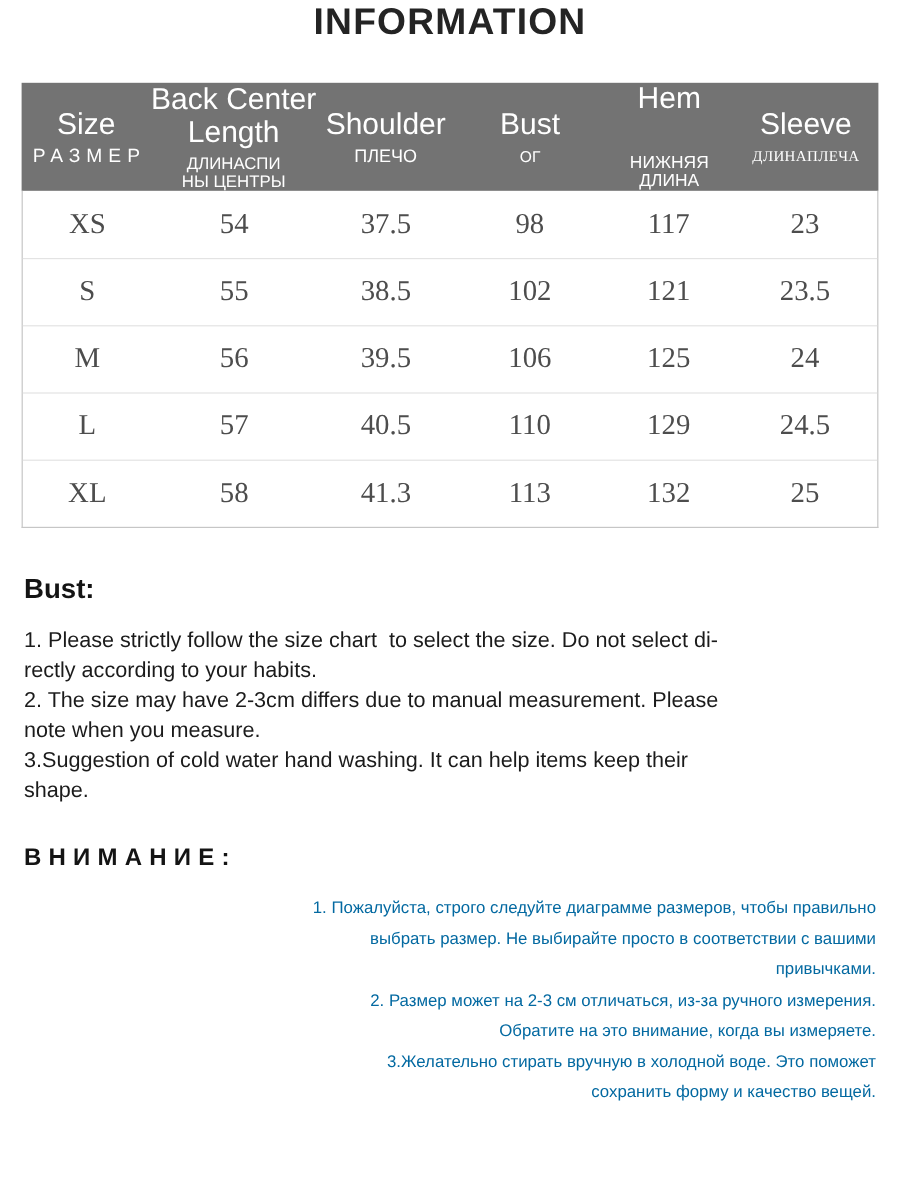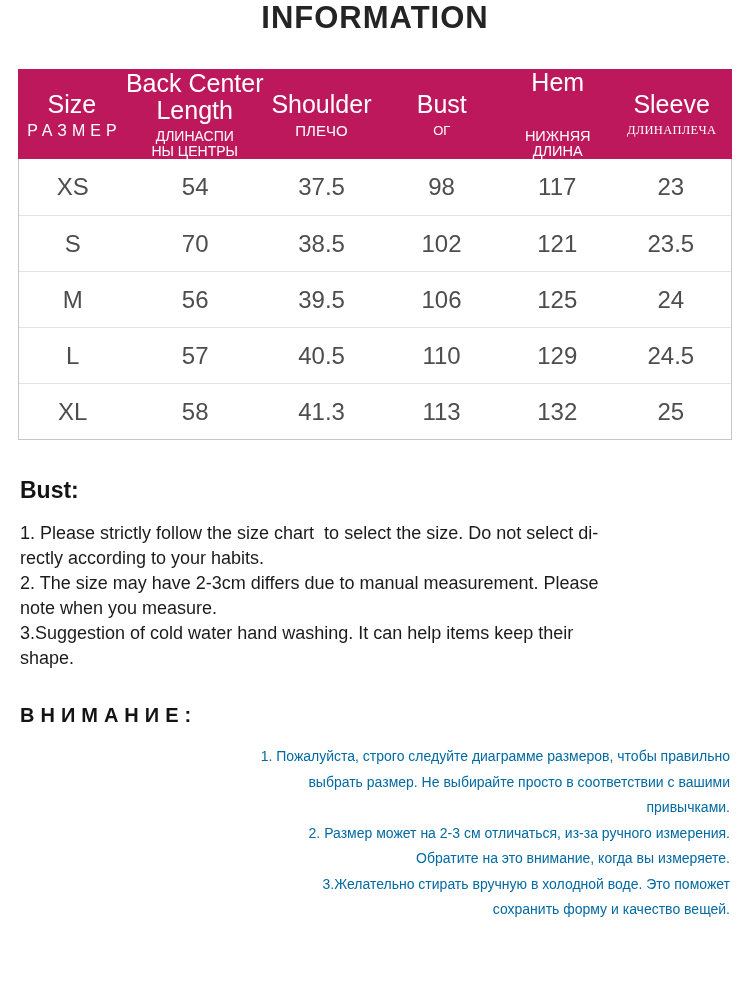--- a/index.html
+++ b/index.html
@@ -17,21 +17,21 @@
     letter-spacing: 1px;
     color: #242424;
   }
   
   .size-table {
     margin: 33px 18px 0 18px;
     width: 714px;
   }
   .thead {
     display: flex;
-    background: #be185d;
+    background: #737373;
     height: 90px;
   }
   .th {
     display: flex;
     flex-direction: column;
     align-items: center;
     justify-content: center;
     color: #ffffff;
     text-align: center;
   }
@@ -56,21 +56,21 @@
   .c0 .h-ru { font-size: 16px; letter-spacing: 5px; padding-left: 5px; }
   .c1 .h-ru { font-size: 14px; }
   .c2 .h-ru { font-size: 15px; }
   .c3 .h-ru { font-size: 13px; }
   .c4 .h-ru { font-size: 14.5px; }
   .c5 .h-ru { font-size: 12.5px; letter-spacing: 0.3px; font-family: Liberation Serif, serif; }
   .tbody {
     border: 1px solid #c6c6c6;
     border-top: none;
   }
-  .tr { display: flex; height: 56px; }
+  .tr { display: flex; height: 56px; font-family: Liberation Serif, serif; }
   .tr + .tr { border-top: 1px solid #e3e3e3; }
   .td {
     display: flex;
     align-items: center;
     justify-content: center;
     font-size: 24px;
     color: #4d4d4d;
   }
   
   .notes { margin: 0 20px; }
@@ -143,21 +143,21 @@
     <div class="tr">
       <div class="td c0">XS</div>
       <div class="td c1">54</div>
       <div class="td c2">37.5</div>
       <div class="td c3">98</div>
       <div class="td c4">117</div>
       <div class="td c5">23</div>
     </div>
     <div class="tr">
       <div class="td c0">S</div>
-      <div class="td c1">70</div>
+      <div class="td c1">55</div>
       <div class="td c2">38.5</div>
       <div class="td c3">102</div>
       <div class="td c4">121</div>
       <div class="td c5">23.5</div>
     </div>
     <div class="tr">
       <div class="td c0">M</div>
       <div class="td c1">56</div>
       <div class="td c2">39.5</div>
       <div class="td c3">106</div>

